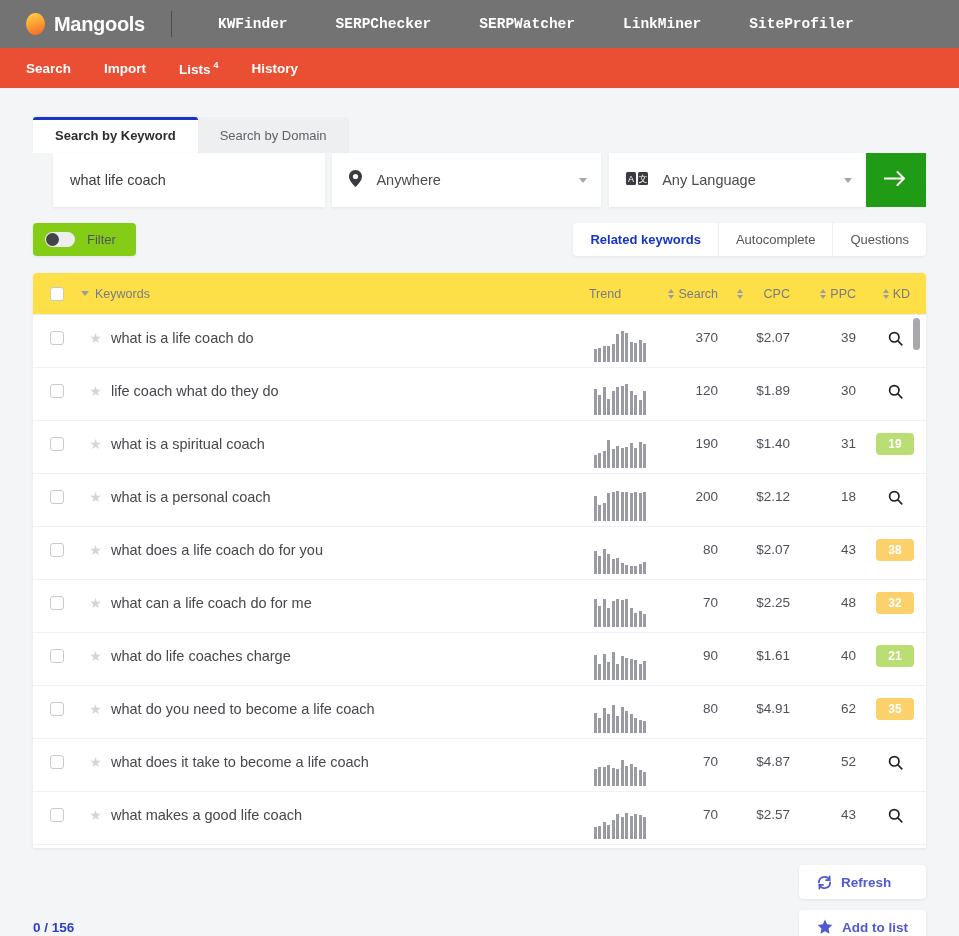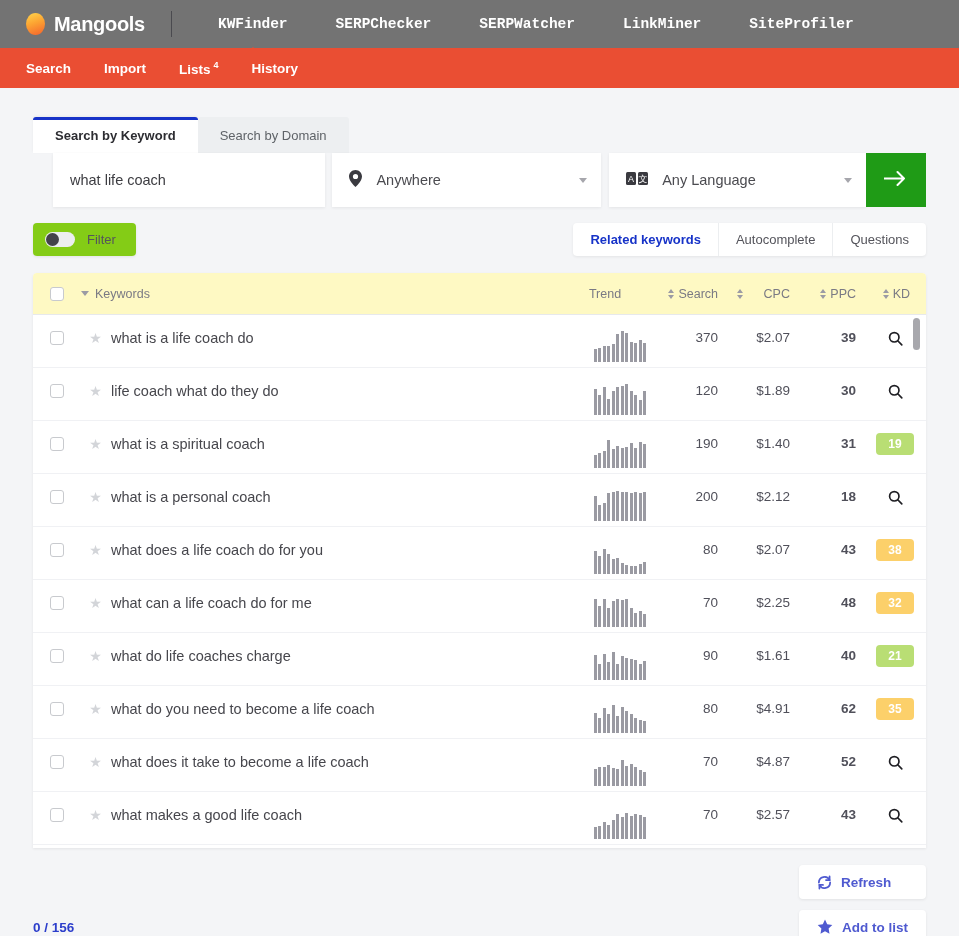--- a/index.html
+++ b/index.html
@@ -130,21 +130,21 @@
   .kw-tab.active { color: #1733c8; font-weight: bold; }
 
   
   .table-wrap {
     margin-top: 17px; background: #ffffff; border-radius: 4px 4px 0 0;
     box-shadow: 0 1px 3px rgba(0,0,0,.07);
     height: 575px; position: relative; overflow: hidden;
   }
   .thead {
     display: flex; align-items: center; height: 42px;
-    background: #fef9c3; border-bottom: 1px solid #e7e9ec;
+    background: #fde047; border-bottom: 1px solid #e7e9ec;
   }
   .th { font-size: 12.5px; color: #7a7a84; display: flex; align-items: center; }
   .th-cb { width: 47px; display: flex; justify-content: center; }
   .th-kw { flex: 1; gap: 6px; padding-left: 1px; }
   .th-trend { width: 82px; justify-content: center; }
   .th-search { width: 72px; justify-content: flex-end; gap: 4px; }
   .th-cpc { width: 72px; justify-content: flex-end; gap: 21px; }
   .th-ppc { width: 66px; justify-content: flex-end; gap: 4px; }
   .th-kd { width: 70px; justify-content: flex-end; gap: 4px; padding-right: 16px; }
 
@@ -183,21 +183,21 @@
     width: 82px; display: flex; align-items: flex-end;
     justify-content: flex-end; height: 34px; gap: 1.5px;
     margin-top: -3px;
   }
   .spark-bar { width: 3px; background: #9a9aa2; }
   .c-num {
     font-size: 13.5px; color: #50505a; text-align: right; line-height: 1;
   }
   .c-search { width: 72px; }
   .c-cpc { width: 72px; }
-  .c-ppc { width: 66px; font-weight: bold; }
+  .c-ppc { width: 66px; }
   .c-kd {
     width: 70px; display: flex; justify-content: flex-end;
     padding-right: 12px; margin-top: -4px;
   }
   .kd-badge {
     width: 38px; height: 22px; border-radius: 4px;
     display: flex; align-items: center; justify-content: center;
     font-size: 12px; font-weight: bold; color: #ffffff;
   }
   .kd-search {

